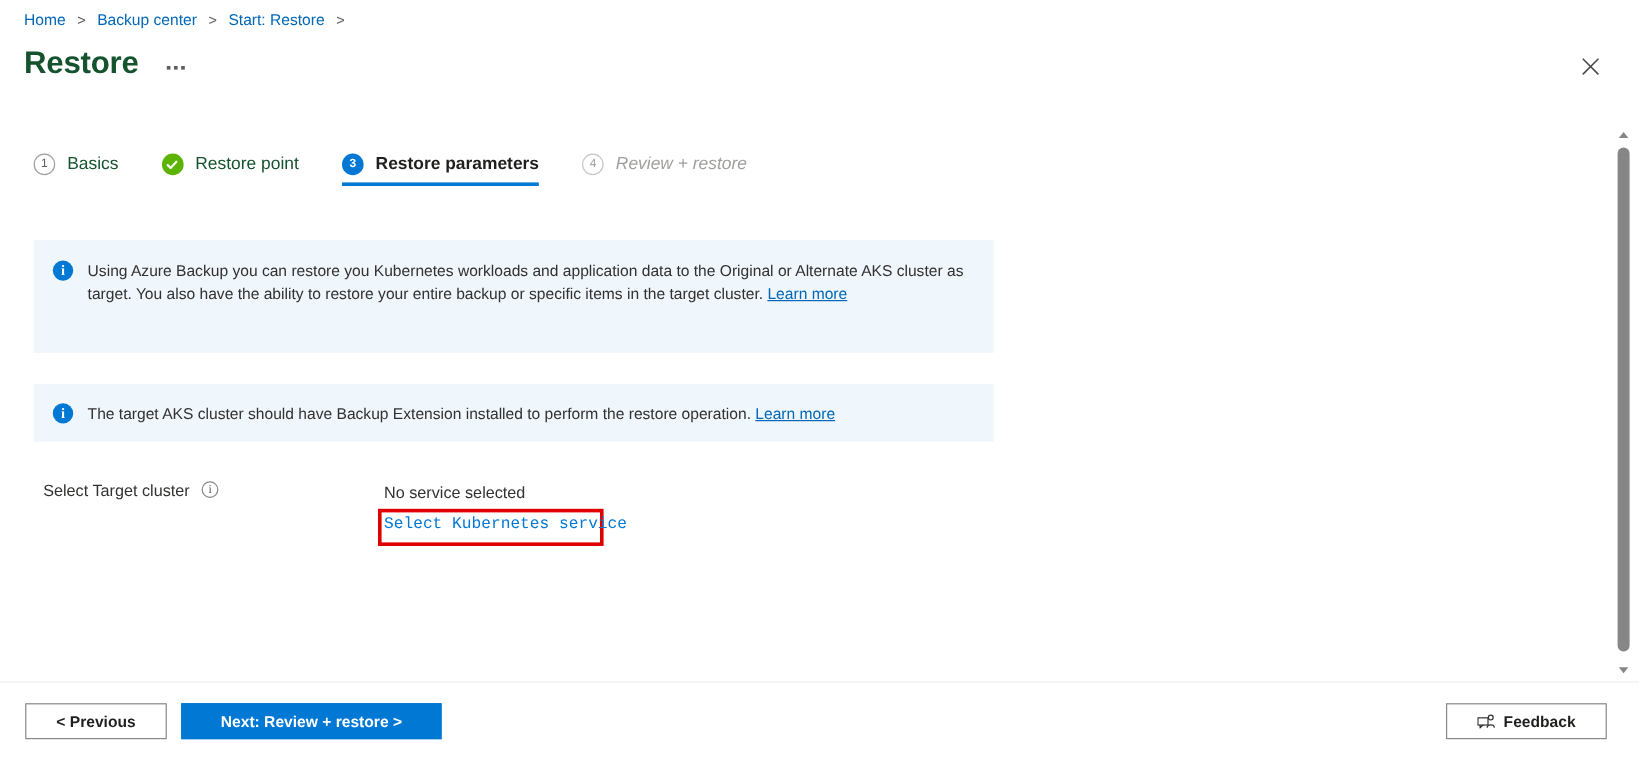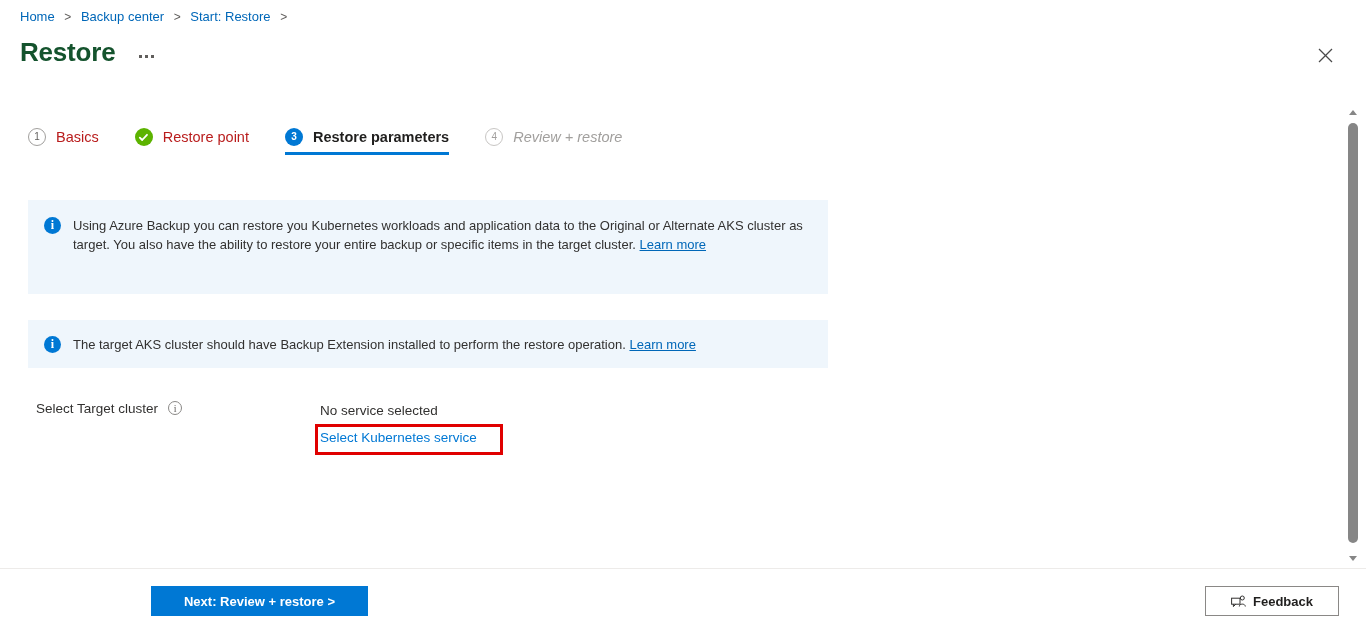--- a/index.html
+++ b/index.html
@@ -119,21 +119,21 @@
     font-weight: 600;
   }
   .badge-done {
     background: #5cb300;
     color: #fff;
   }
   .badge-done svg { display:block; }
   .step .label {
     margin-left: 10px;
     font-size: 14.5px;
-    color: #b91c1c;
+    color: #14532d;
     white-space: nowrap;
   }
   .step.active .label { font-weight: 700; color: #201f1e; }
   .step.disabled .label { color: #a19f9d; font-style: italic; }
   .step.disabled .badge { border-color: #c8c6c4; color: #a19f9d; }
   .step.active::after {
     content: "";
     position: absolute;
     left: 0;
     right: 10px;
@@ -224,20 +224,21 @@
     border: 3px solid #e00000;
     box-sizing: border-box;
   }
   .select-service-link {
     position: absolute;
     left: 320px;
     top: 430px;
     font-size: 13.5px;
     color: #0078d4;
     cursor: pointer;
+    font-family: Liberation Mono, monospace;
   }
 
   
   .footer-divider {
     position: absolute;
     left: 0;
     right: 0;
     top: 568px;
     height: 1px;
     background: #edebe9;
@@ -416,20 +417,21 @@
       <i></i>
     </div>
   <div class="sb-thumb"></div>
   <div class="sb-arrow sb-down">
       <i></i>
     </div>
 </div>
 
 <div class="footer-divider"></div>
 <div class="footer">
+  <div class="btn btn-prev">&lt; Previous</div>
   <div class="btn btn-feedback">
     <span class="feedback-icon">
       <svg width="15" height="13" viewBox="0 0 15 13" aria-hidden="true">
         <rect x="0.6" y="3.2" width="8.4" height="6" fill="none" stroke="#323130" stroke-width="1"></rect>
         <polyline points="2.4,9.2 2.4,11.6 4.8,9.2" fill="none" stroke="#323130" stroke-width="1" stroke-linejoin="round"></polyline>
         <circle cx="11.3" cy="3" r="2" fill="none" stroke="#323130" stroke-width="1"></circle>
         <path d="M8.3 11.5 C8.3 8.3 14.3 8.3 14.3 11.5" fill="none" stroke="#323130" stroke-width="1"></path>
       </svg>
     </span>
     <span>Feedback</span>

